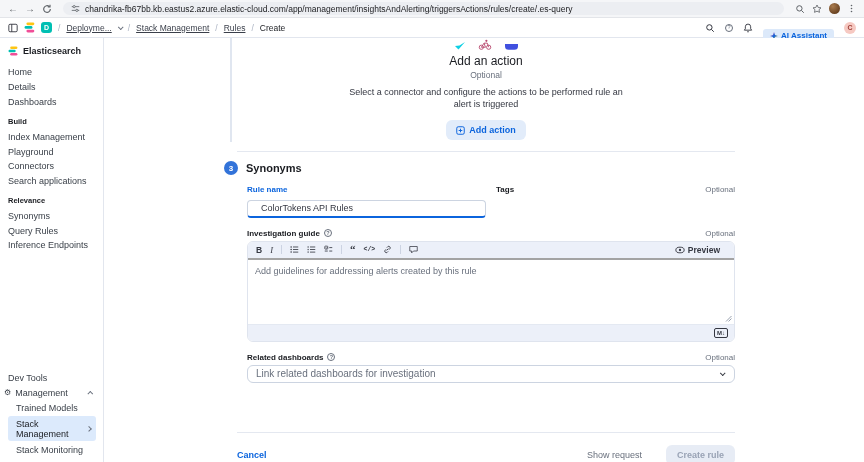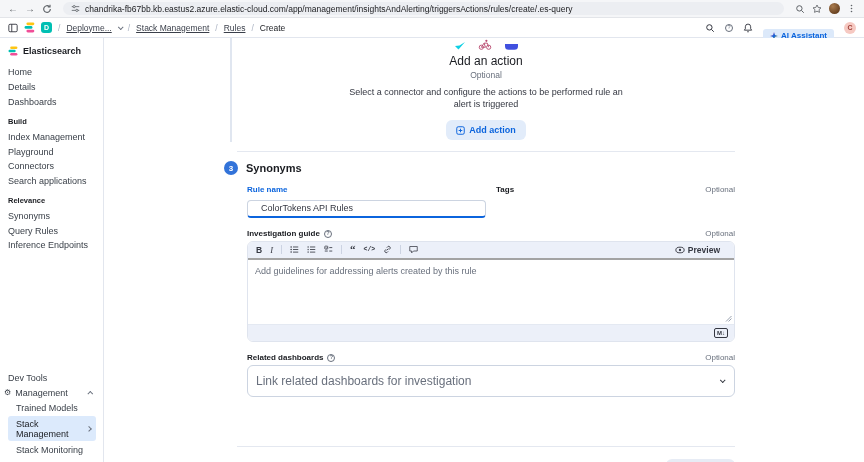--- a/index.html
+++ b/index.html
@@ -84,21 +84,21 @@
 
   .step-row { display:flex; align-items:center; gap:8px; margin-top:9px; margin-left:-13px; }
   .step-circle { width:14px; height:14px; border-radius:50%; background:#3273d9; color:#fff;
     font-size:8px; font-weight:bold; display:flex; align-items:center; justify-content:center; }
   .step-title { font-size:11px; font-weight:bold; color:#1a1c21; }
 
   .form { margin-left:10px; margin-top:10px; width:488px; }
   .row2 { display:grid; grid-template-columns:1fr 1fr; column-gap:10px; }
   .label-row { display:flex; justify-content:space-between; align-items:center;
     font-size:8px; font-weight:bold; color:#1a1c21; margin-bottom:3px; }
-  .label-left { display:flex; align-items:flex-end; gap:4px; }
+  .label-left { display:flex; align-items:center; gap:4px; }
   .optional { font-weight:normal; color:#69707d; }
   .label-blue { color:#0b64dd; }
   .input { width:100%; height:18px; border:1px solid #ccd4e1; border-radius:4px;
     font-size:9px; padding:0 13px; color:#343741; font-family:inherit; background:#fff; outline:none; }
   .input.focused { border-bottom:2px solid #0b64dd; }
   .input::placeholder { color:#98a0ae; }
 
   .section { margin-top:11px; }
 
   .md-editor { border:1px solid #dfe4ee; border-radius:6px; margin-top:3px; overflow:hidden; }
@@ -116,23 +116,23 @@
   .md-body { position:relative; height:66px; border-top:2px solid #a3a3a3; }
   .md-textarea { width:100%; height:100%; border:none; resize:none; outline:none;
     font-family:inherit; font-size:9px; color:#343741; padding:6px 7px; background:#fff; }
   .md-textarea::placeholder { color:#69707d; }
   .md-resize { position:absolute; right:2px; bottom:2px; color:#98a0ae; }
   .md-footer { background:#ecf0f9; height:17px; border-top:1px solid #e4e9f2;
     display:flex; align-items:center; justify-content:flex-end; padding:0 6px; }
   .md-logo { border:1px solid #343741; border-radius:2px; color:#343741; font-size:6px;
     font-weight:bold; padding:1px 2px; line-height:1; }
 
-  .select { height:32px; border:1px solid #ccd4e1; border-radius:6px; background:#fff;
+  .select { height:18px; border:1px solid #ccd4e1; border-radius:6px; background:#fff;
     display:flex; align-items:center; justify-content:space-between; padding:0 8px;
-    font-size:12px; color:#69707d; margin-top:3px; cursor:pointer; }
+    font-size:10px; color:#69707d; margin-top:3px; cursor:pointer; }
   .select .chev { color:#343741; margin-right:2px; }
 
   .divider2 { margin-top:49px; }
   .footer-row { display:flex; align-items:center; margin-top:12px; }
   .cancel { color:#0b64dd; font-weight:600; font-size:9px; background:none; border:none;
     font-family:inherit; cursor:pointer; padding:0; }
   .footer-right { margin-left:auto; display:flex; align-items:center; gap:18px; }
   .show-request { color:#69707d; font-size:9px; background:none; border:none;
     font-family:inherit; cursor:pointer; }
   .create-rule { background:#e7ecf5; color:#99a3b5; font-weight:bold; font-size:9px;

